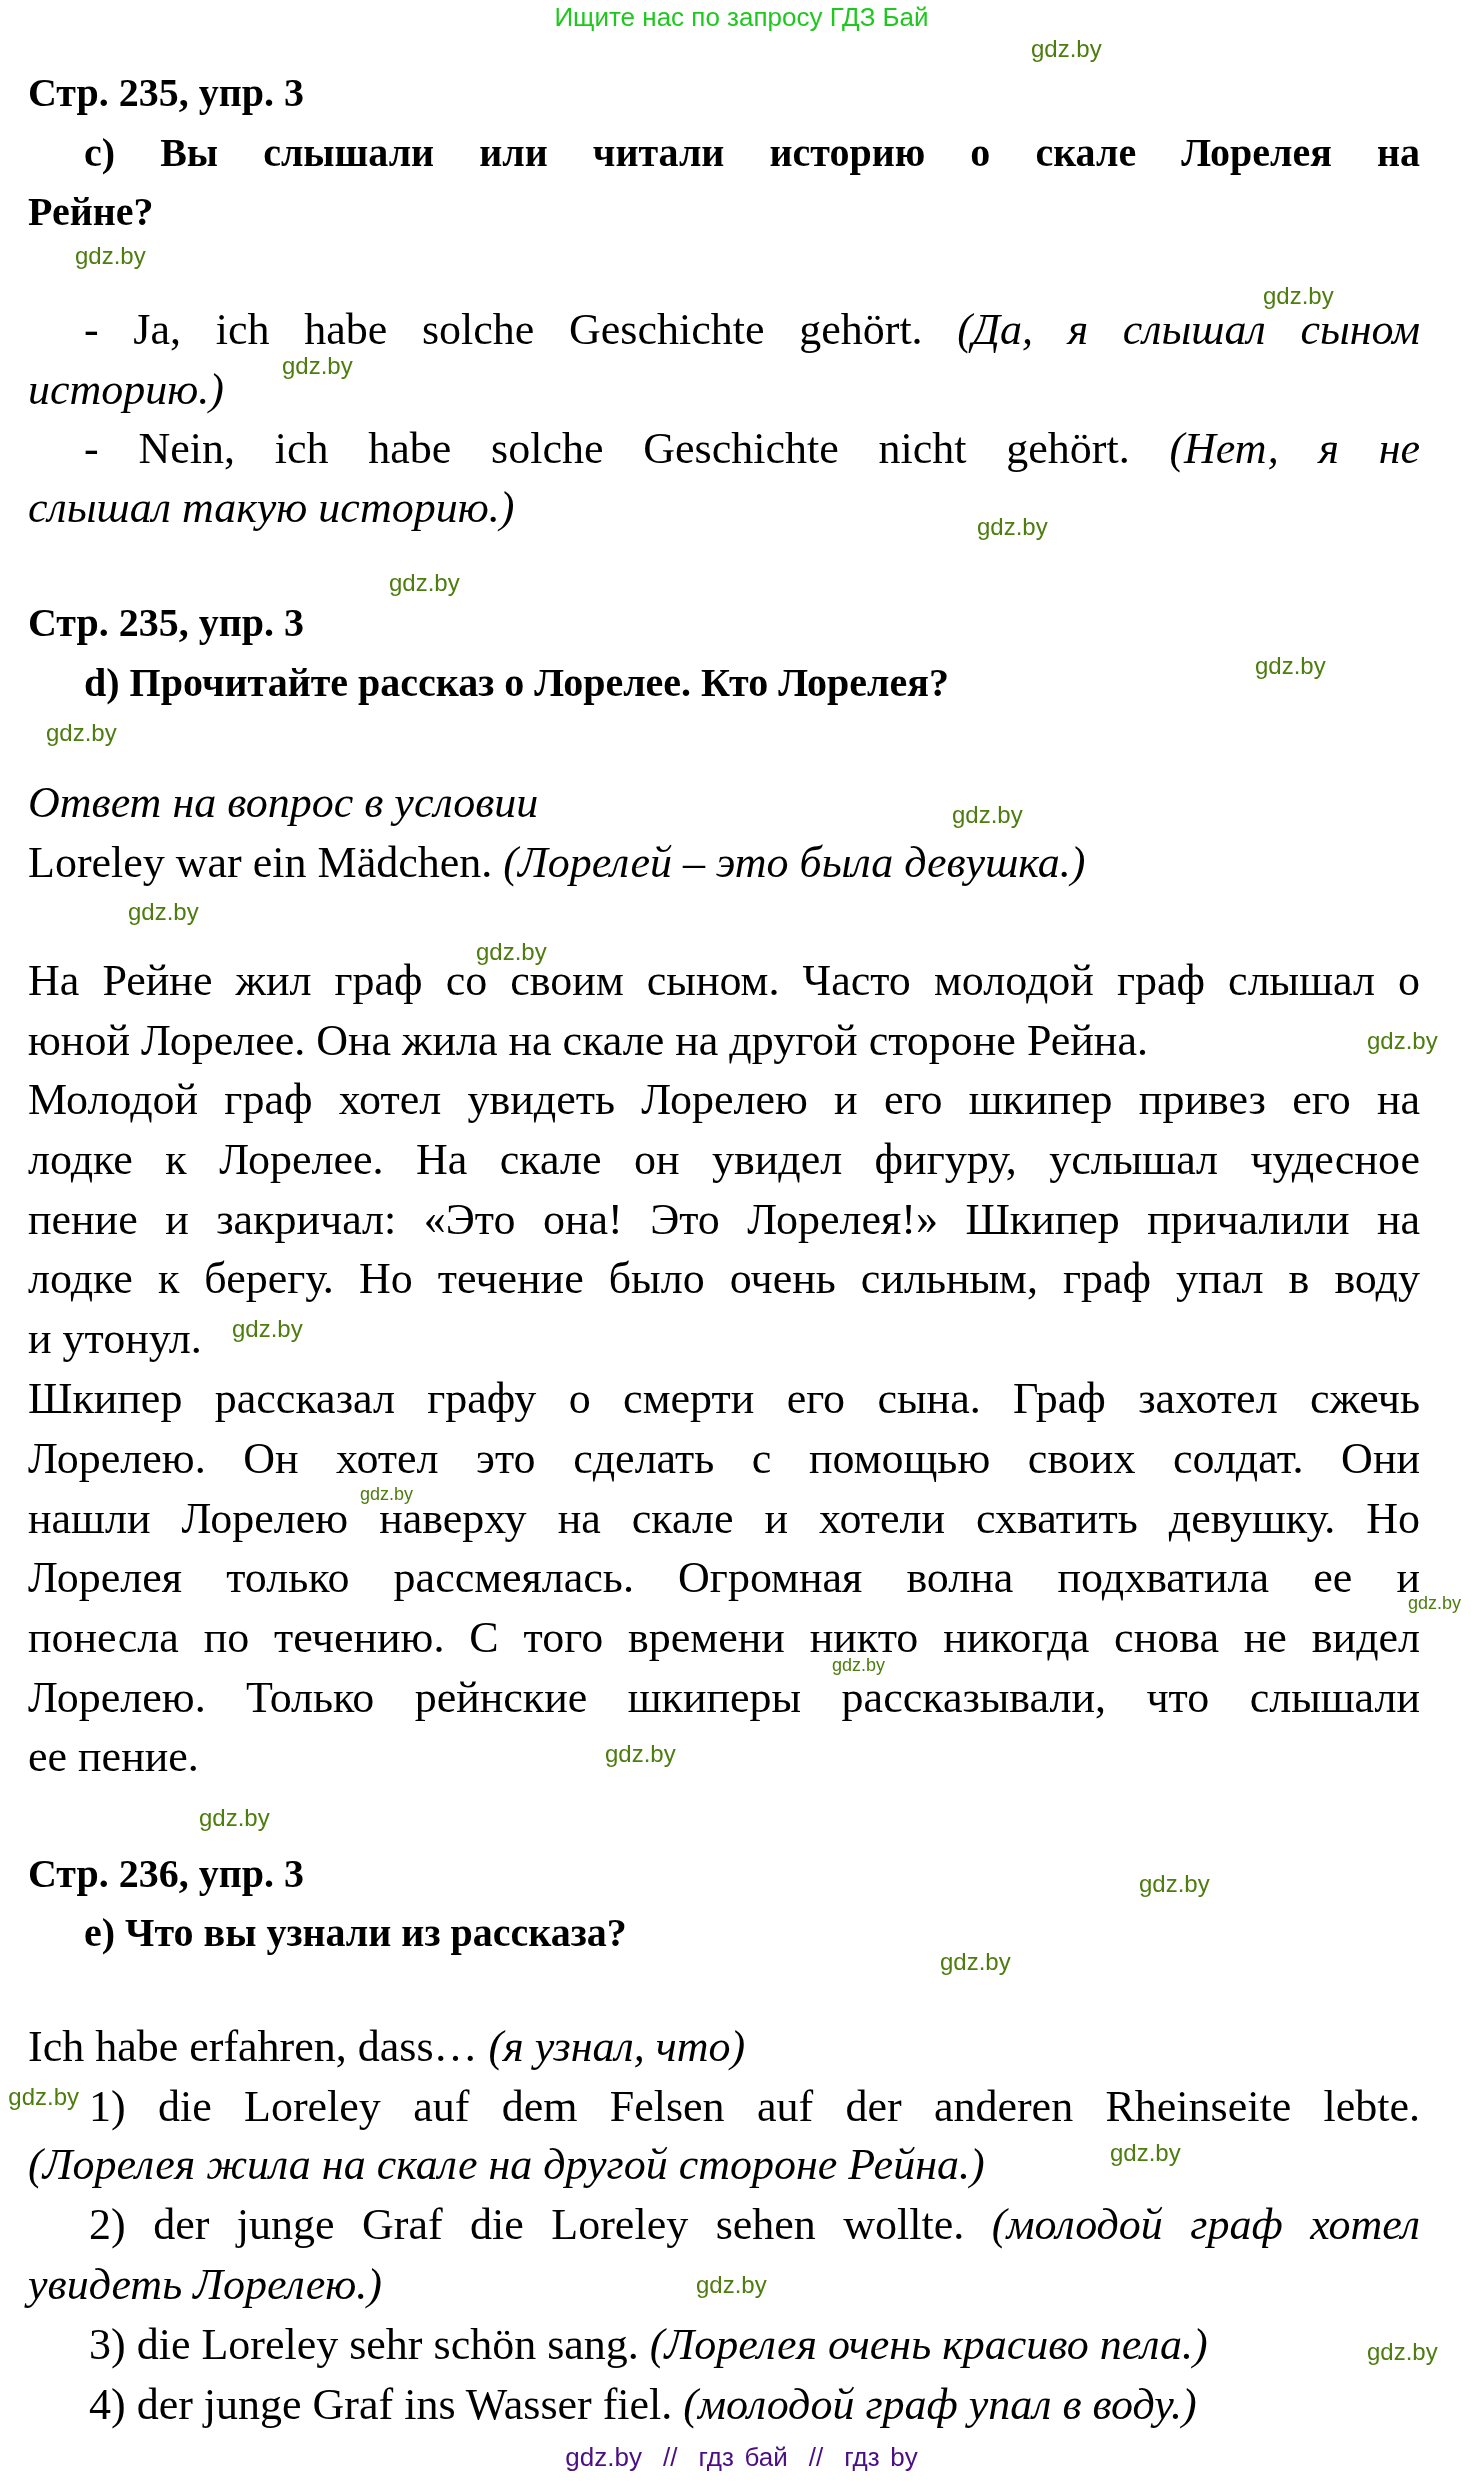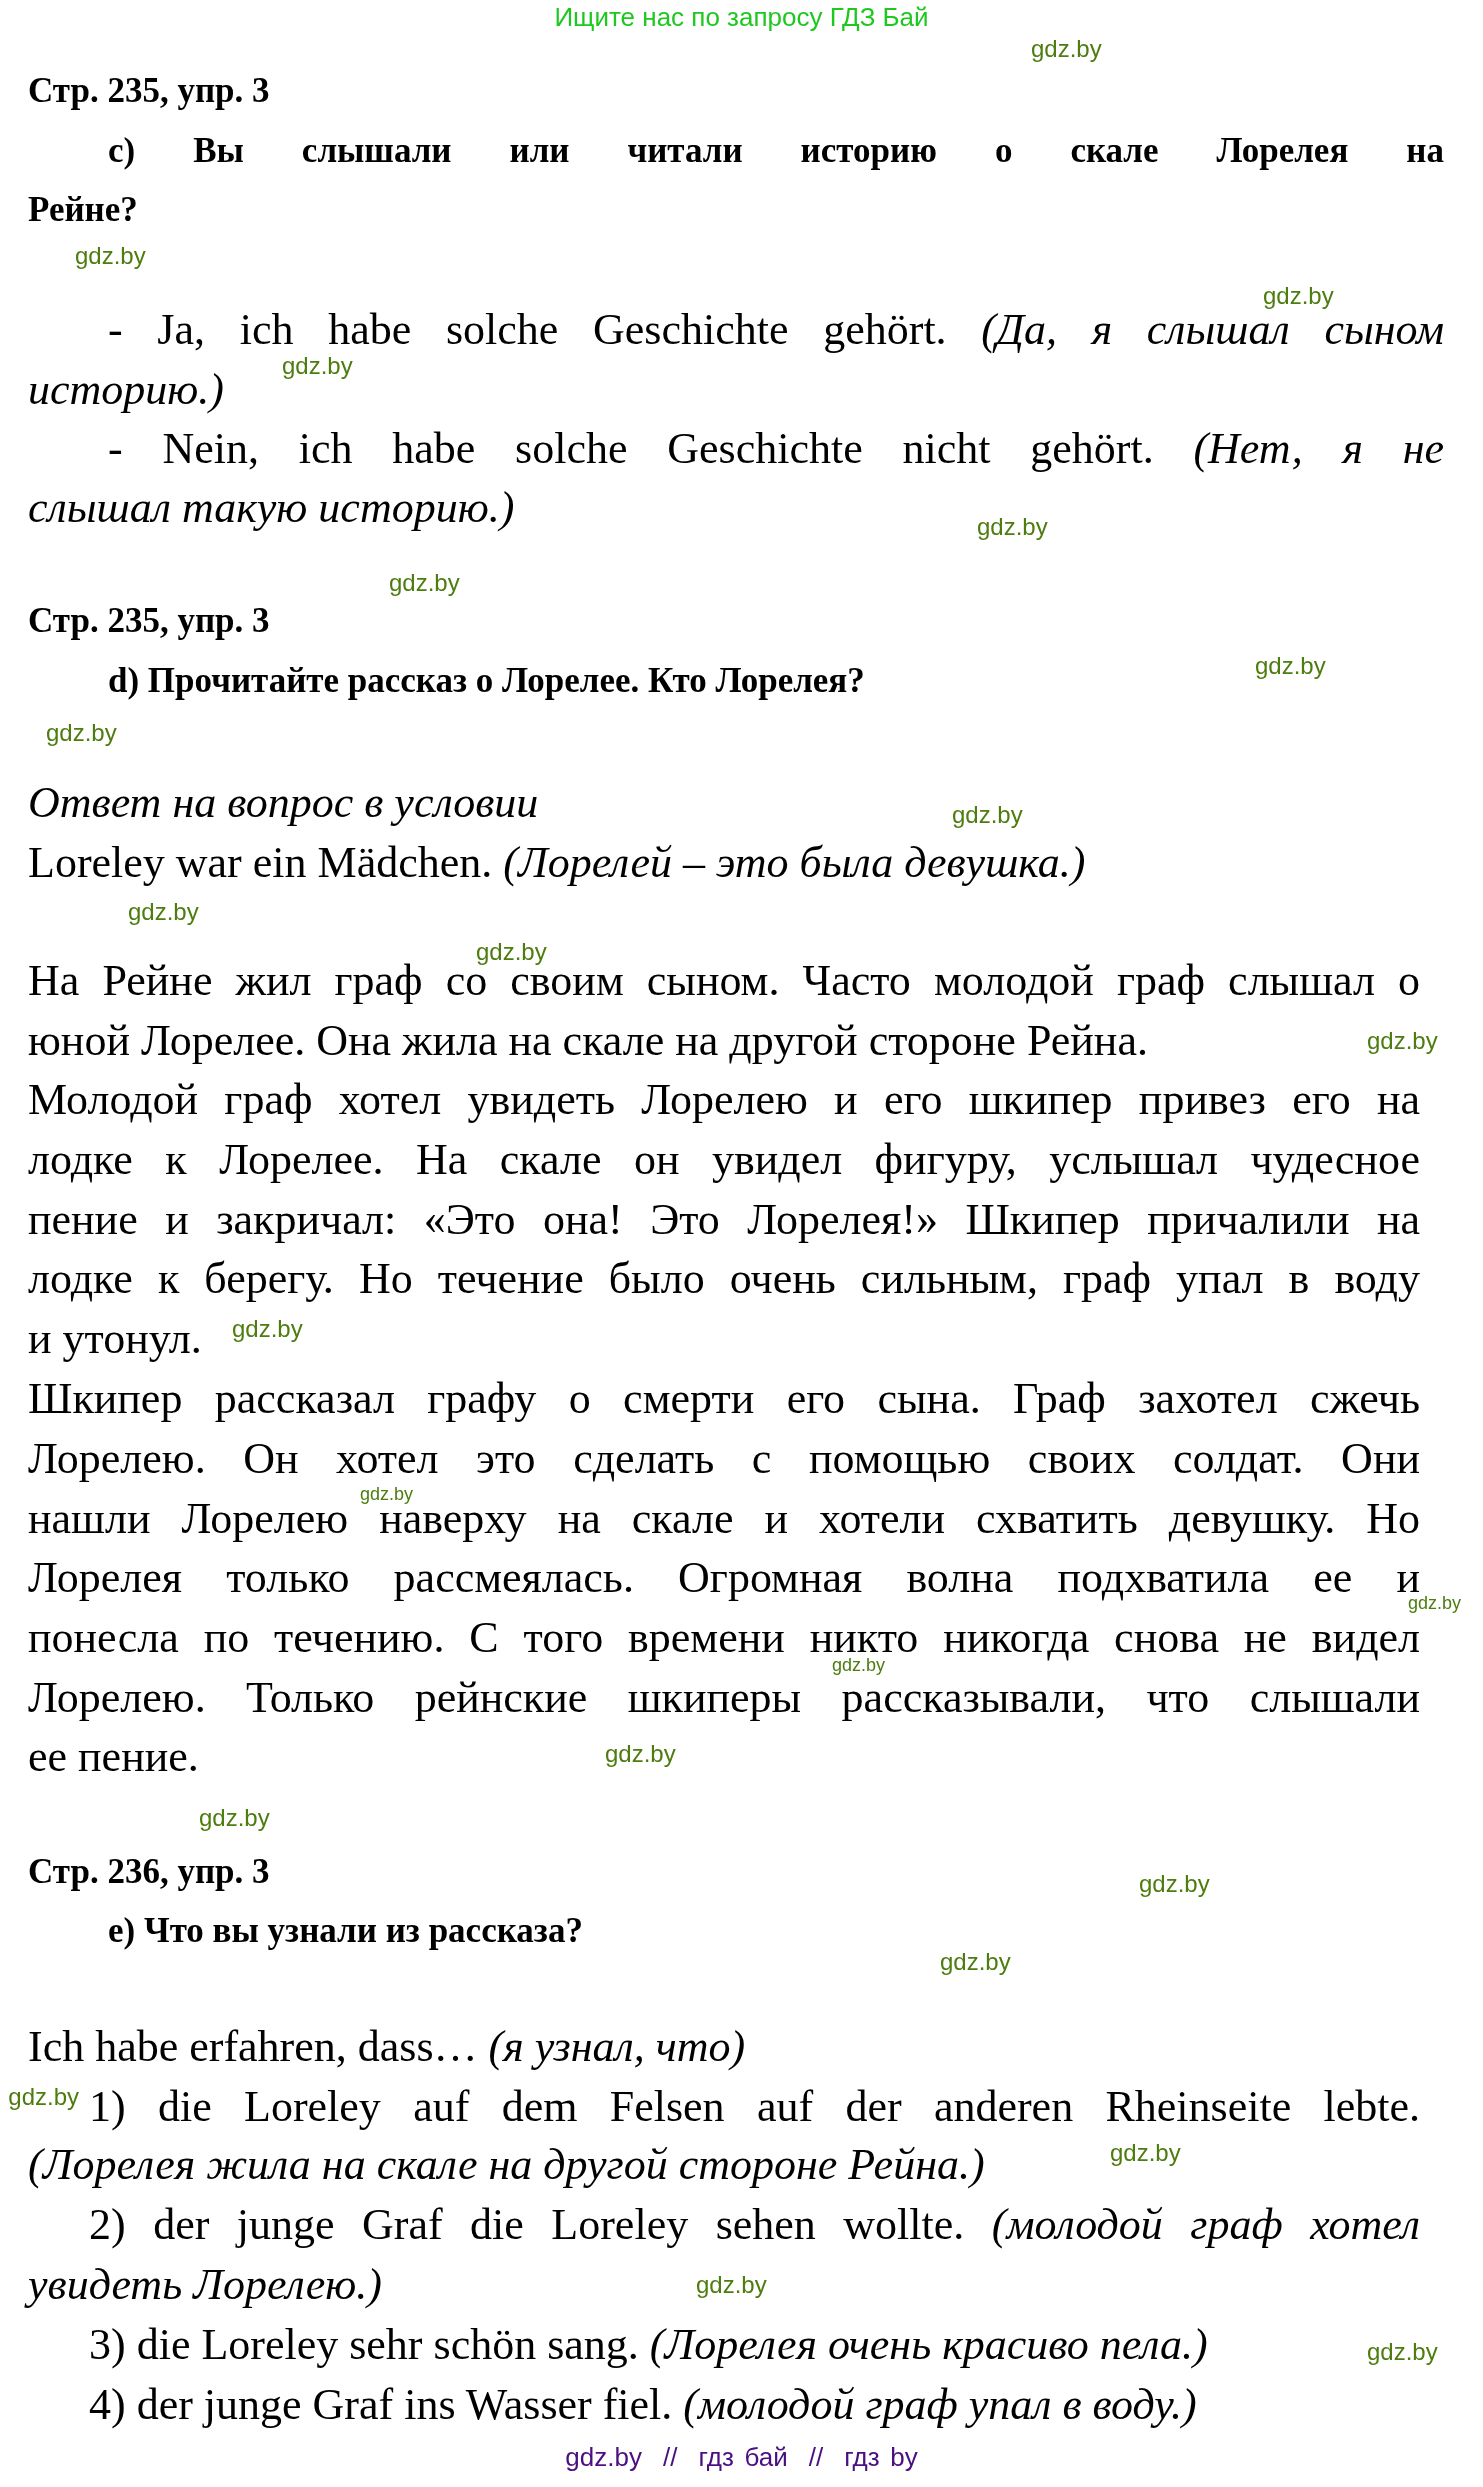--- a/index.html
+++ b/index.html
@@ -3,22 +3,22 @@
 <meta charset="utf-8">
 <style>
   html, body { margin: 0; padding: 0; background: #ffffff; }
   body { width: 1483px; height: 2487px; position: relative; overflow: hidden; font-family: "Liberation Serif", "DejaVu Serif", serif; color: #000; }
   .banner { position: absolute; top: 1.7px; left: 0; width: 1483px; text-align: center; font-family: "Liberation Sans", "DejaVu Sans", sans-serif; font-size: 26px; color: #1ec81e; }
   .footer { position: absolute; top: 2442px; left: 0; width: 1483px; text-align: center; font-family: "Liberation Sans", "DejaVu Sans", sans-serif; font-size: 26px; color: #4b0f82; word-spacing: 3.3px; white-space: pre; }
   .wm { position: absolute; font-family: "Liberation Sans", "DejaVu Sans", sans-serif; font-size: 24px; color: #4d7c0f; line-height: 1; }
   .wm.small { font-size: 18px; }
   .line { position: absolute; left: 28px; width: 1392px; font-size: 44px; line-height: 1; white-space: nowrap; }
   .just { text-align: justify; text-align-last: justify; }
-  .h { font-weight: bold; font-size: 35px; }
-  .ind { left: 84px; width: 1336px; margin-left: 24px; }
+  .h { font-weight: bold; font-size: 40px; }
+  .ind { left: 84px; width: 1336px; }
   .ind2 { left: 89px; width: 1331px; }
   .it { font-style: italic; }
 </style>
 </head>
 <body>
 
 <div class="banner">Ищите нас по запросу ГДЗ Бай</div>
 
 <div class="wm" style="left:1031px;top:37px">gdz.by</div>
 <div class="wm" style="left:75px;top:244px">gdz.by</div>

